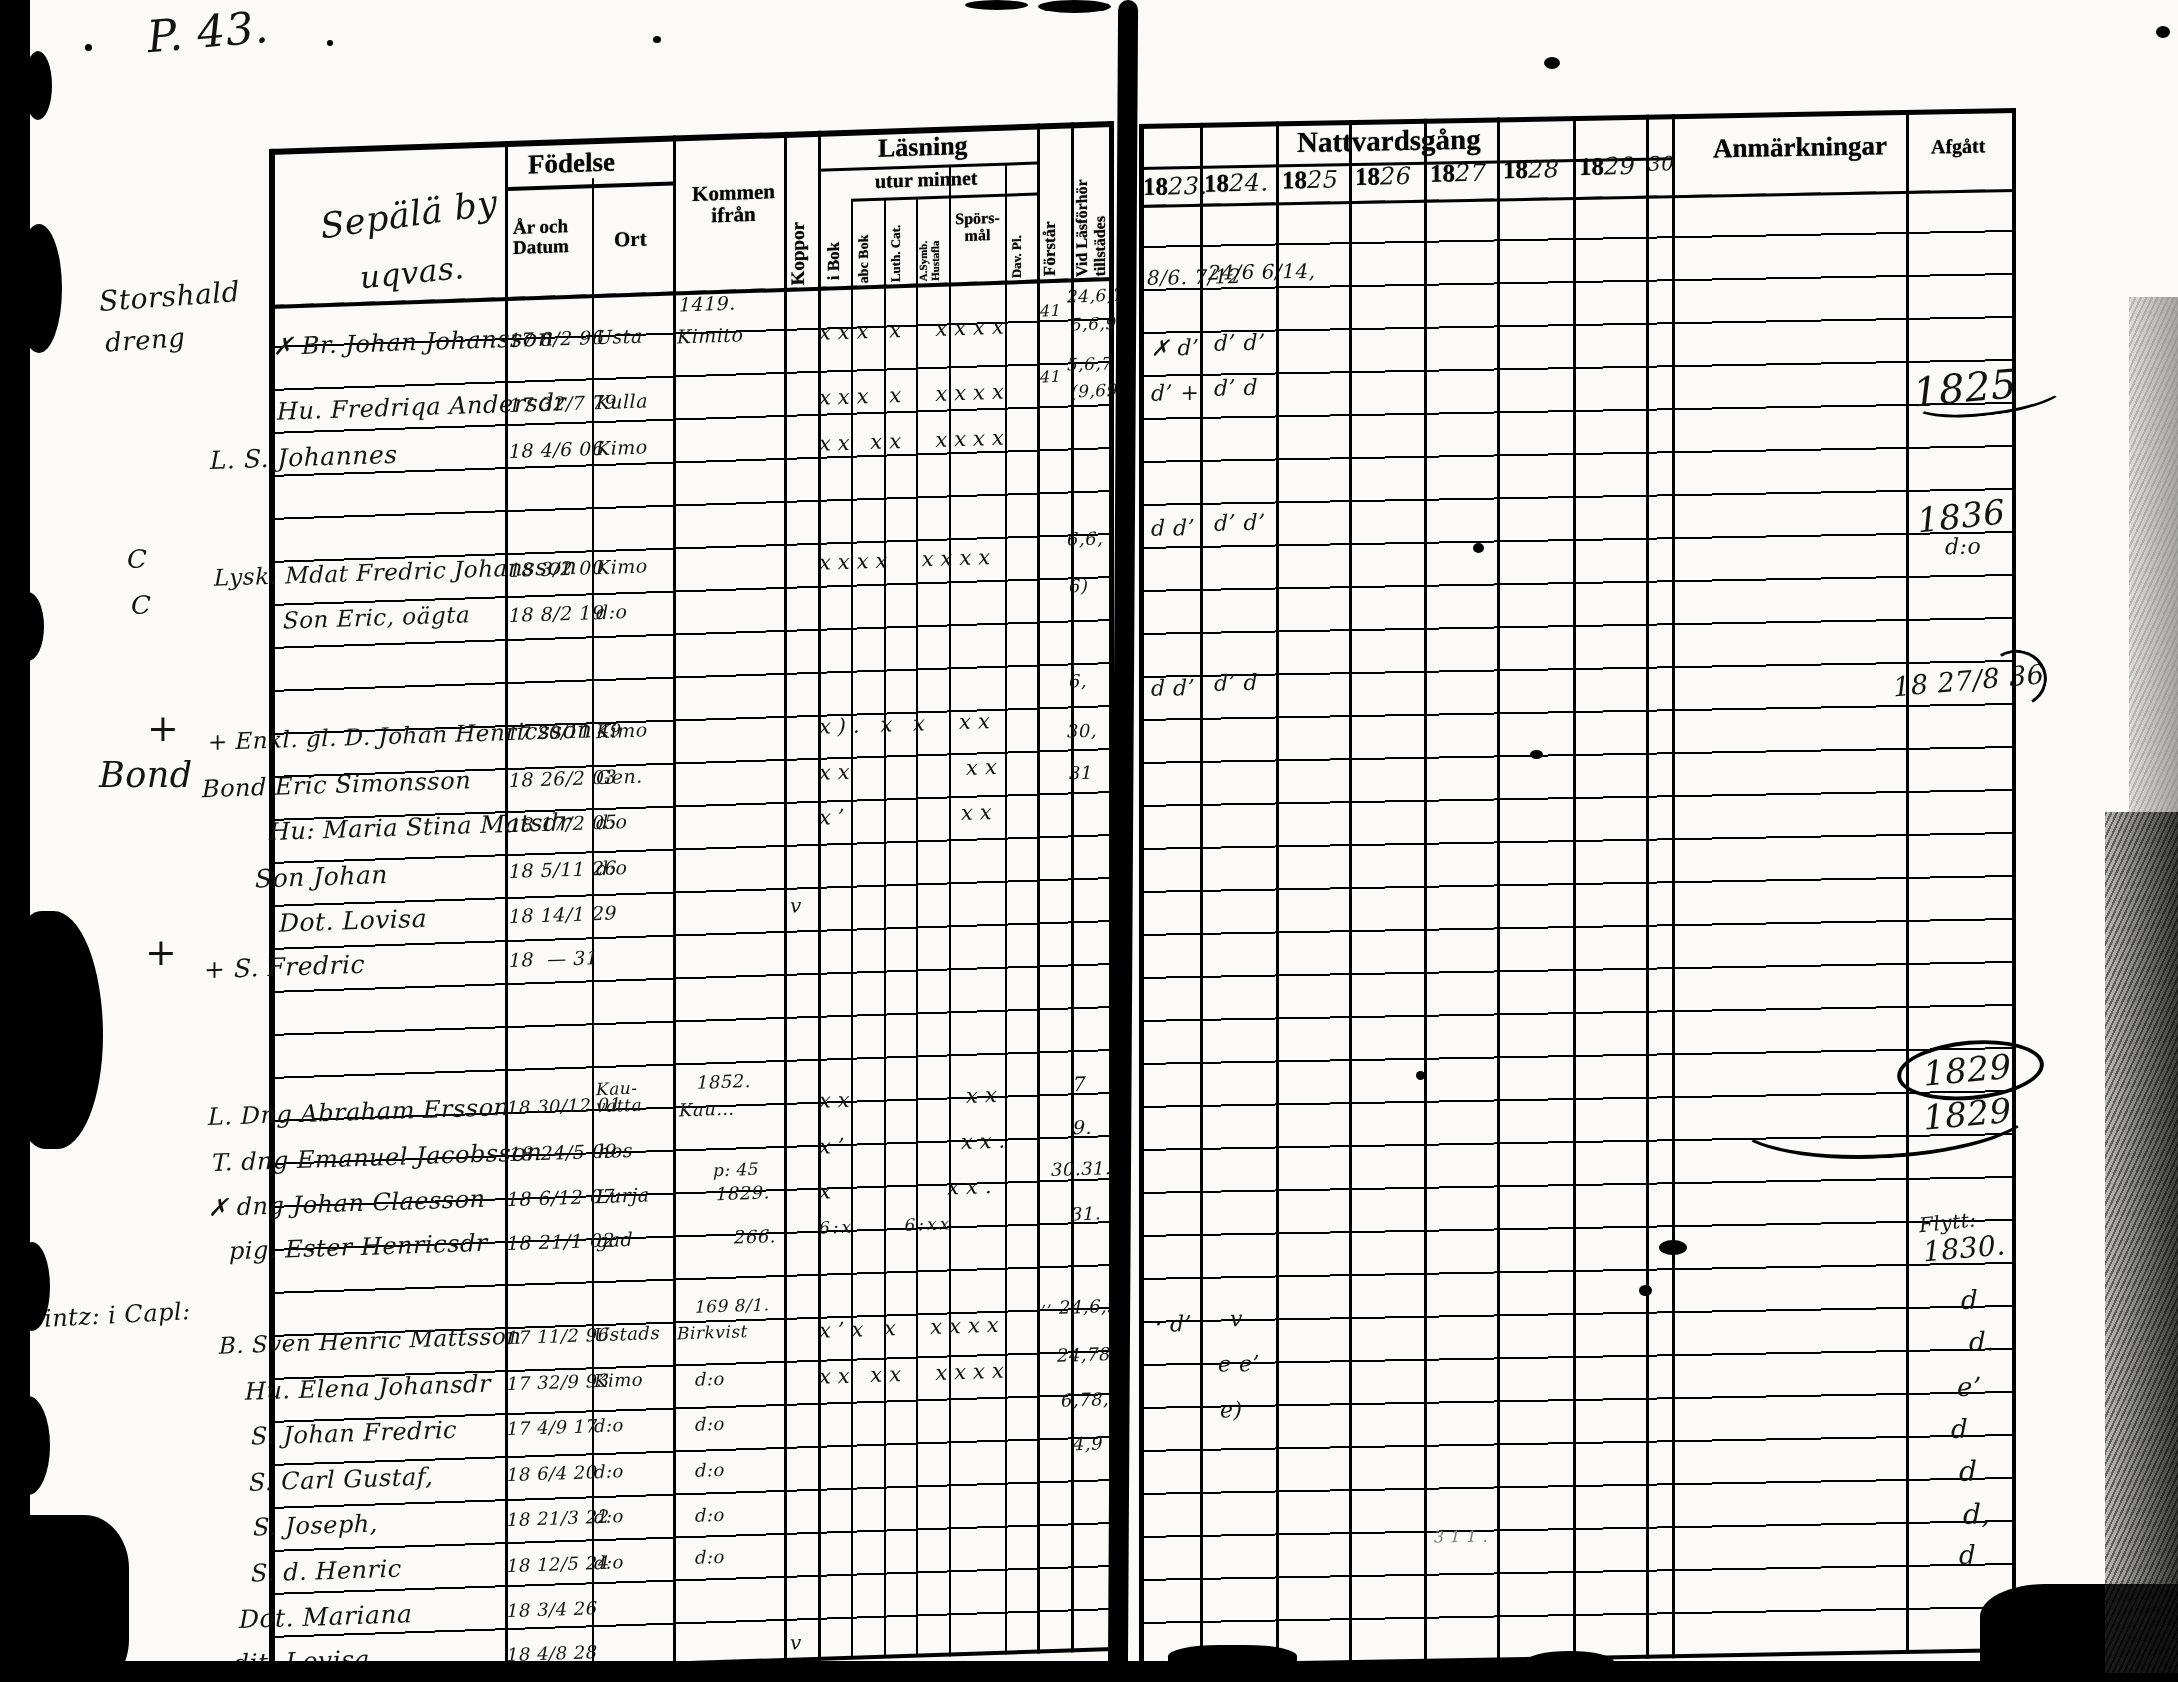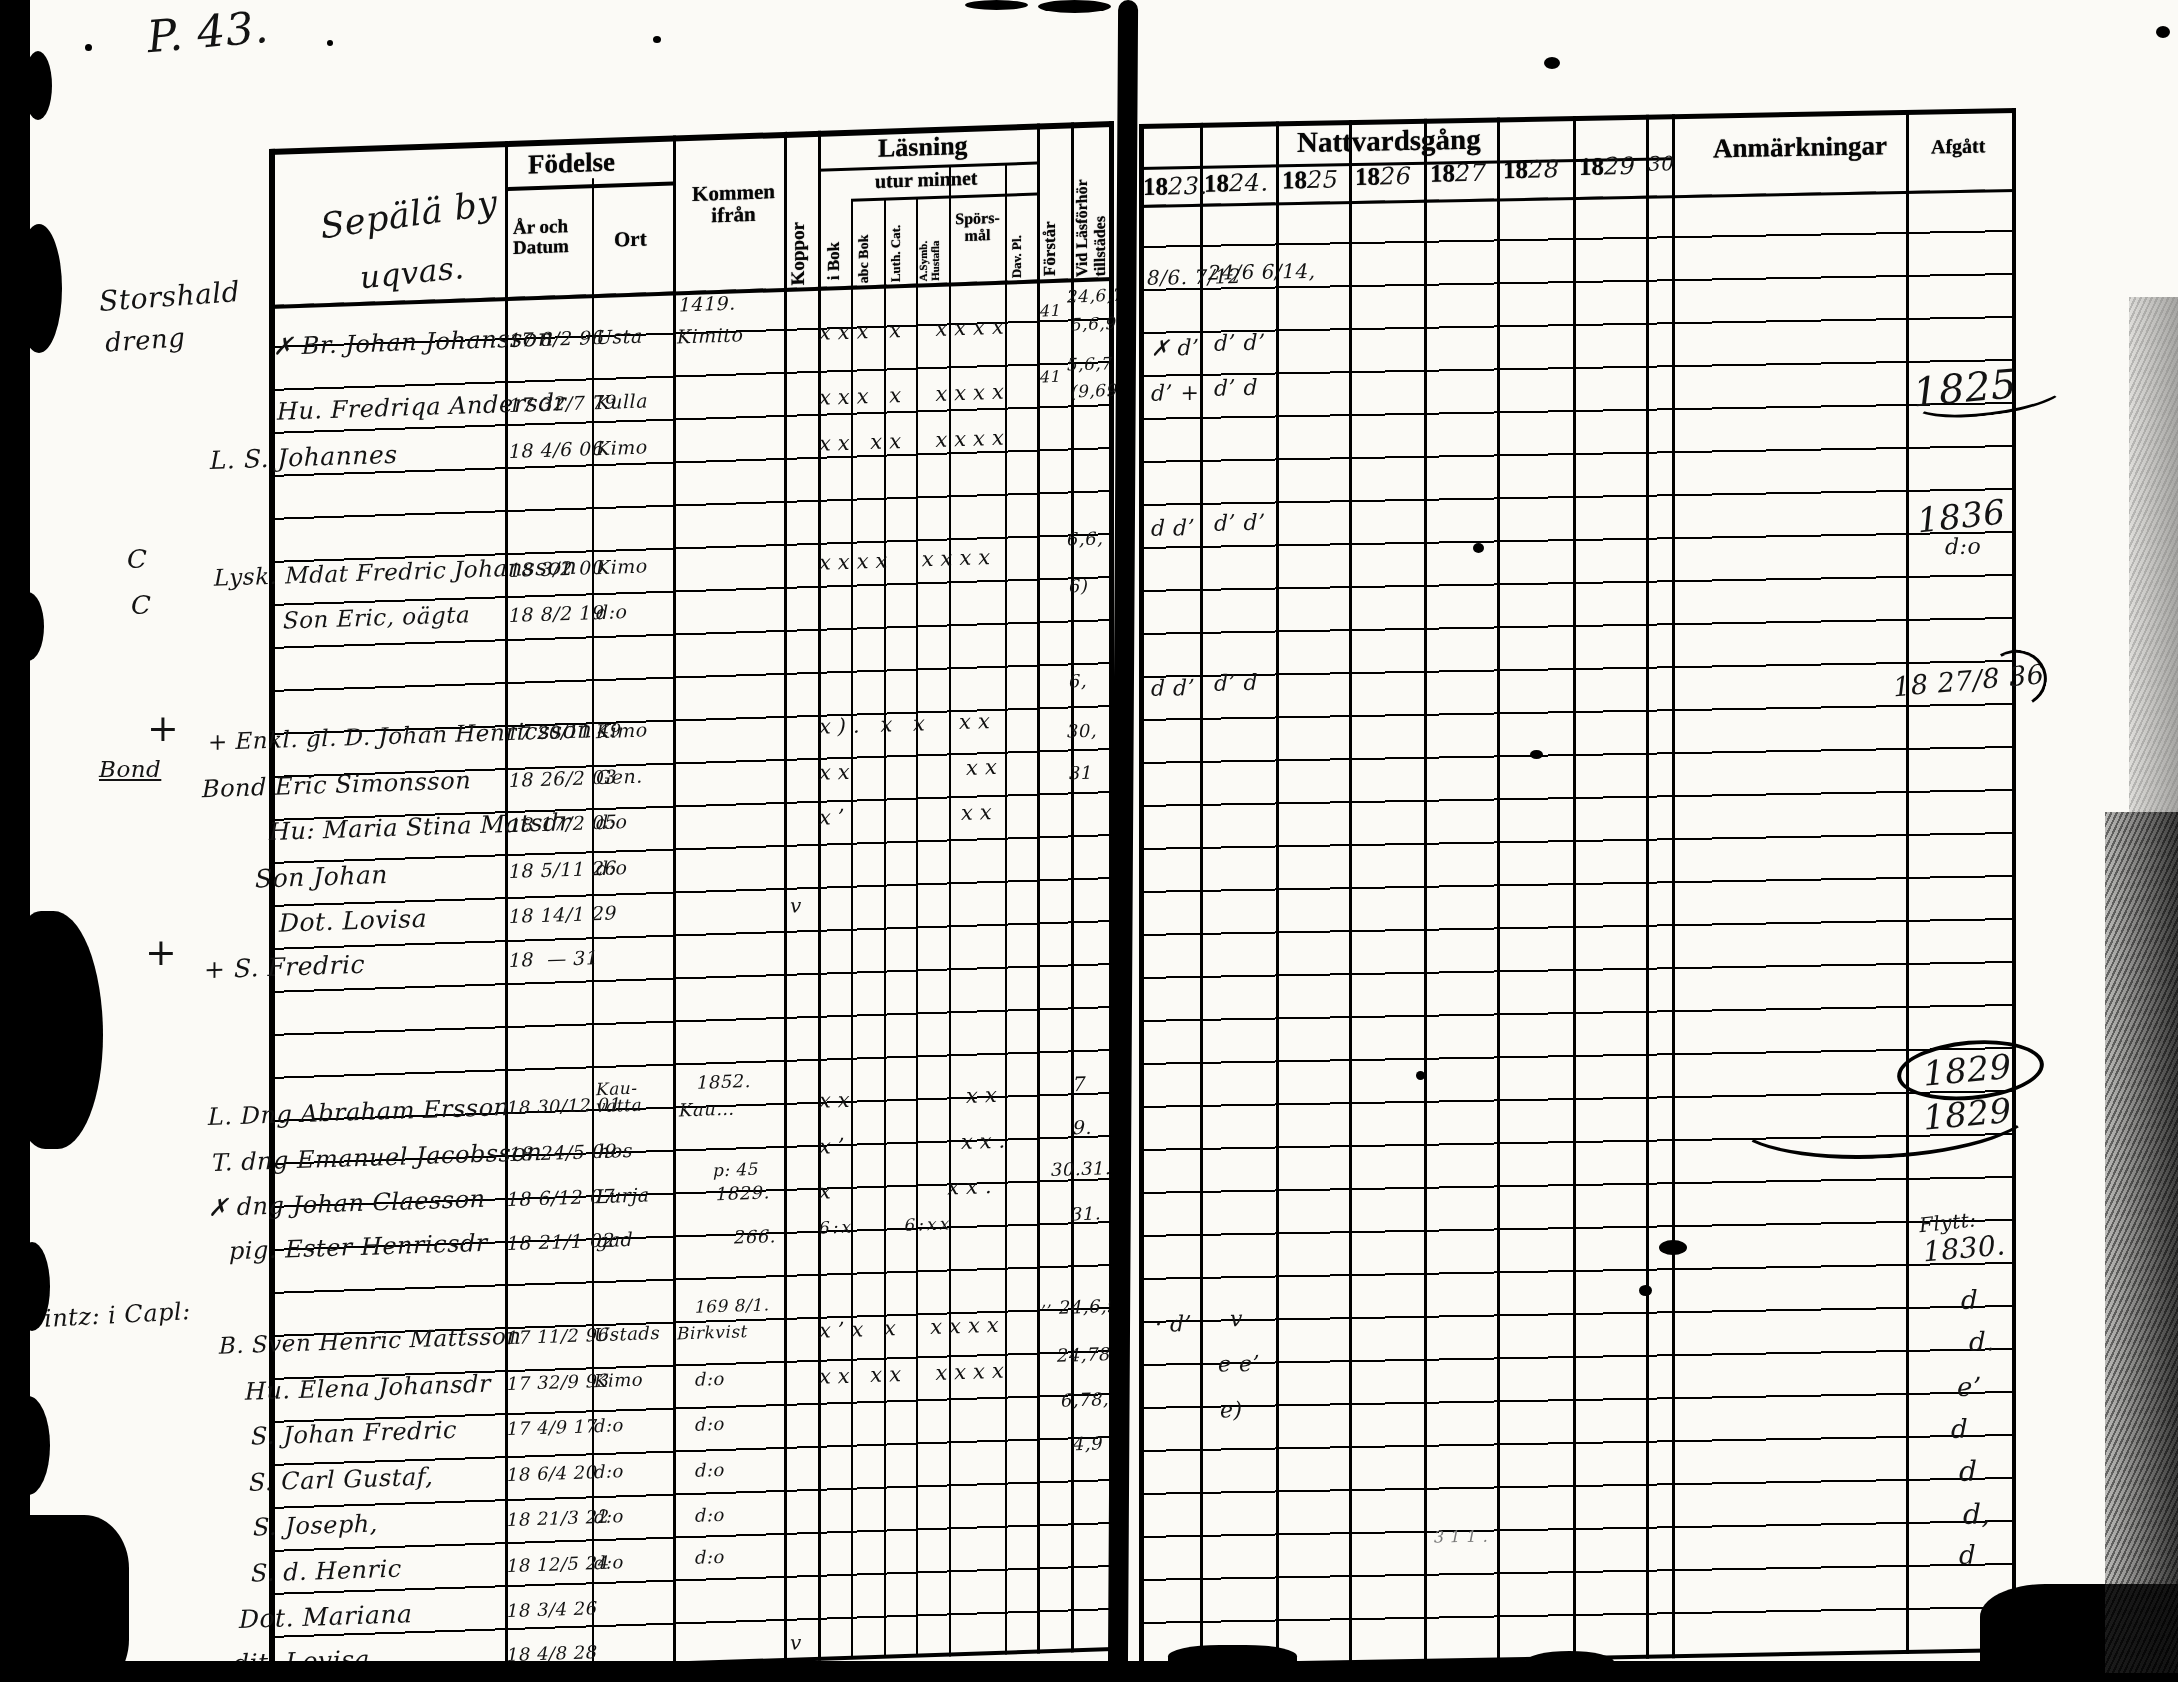--- a/index.html
+++ b/index.html
@@ -224,21 +224,21 @@
     <div class="abs hw" style="left:-36px;top:1501px;font-size:25px;">dit. Lovisa</div>
     <div class="abs hw" style="left:238px;top:1505px;font-size:18px;">18 4/8 28</div>
     <div class="abs hw" style="left:521px;top:1501px;font-size:20px;">v</div>
   </div>
 
   <div class="abs hw" style="left:99px;top:283px;font-size:28px;transform:rotate(-4deg);">Storshald</div>
   <div class="abs hw" style="left:105px;top:327px;font-size:26px;transform:rotate(-4deg);">dreng</div>
   <div class="abs hw" style="left:127px;top:546px;font-size:26px;">C</div>
   <div class="abs hw" style="left:131px;top:592px;font-size:26px;">C</div>
   <div class="abs hw" style="left:147px;top:709px;font-size:38px;">+</div>
-  <div class="abs hw" style="left:99px;top:758px;font-size:23px;text-decoration:underline;">Bond</div>
+  <div class="abs hw" style="left:99px;top:758px;font-size:35px;">Bond</div>
   <div class="abs hw" style="left:145px;top:933px;font-size:38px;">+</div>
   <div class="abs hw" style="left:44px;top:1303px;font-size:24px;transform:rotate(-3deg);">intz: i Capl:</div>
 
   <div class="abs line" style="left:1113px;top:0;width:20px;height:1682px;border-radius:10px;transform:rotate(.35deg);"></div>
 
   <div class="rtable">
 
     <div class="abs line" style="left:0;top:30px;width:877px;height:5px;"></div>
     <div class="abs line" style="left:0;top:30px;width:5px;height:1544px;"></div>
     <div class="abs line" style="left:873px;top:30px;width:4px;height:1544px;"></div>

